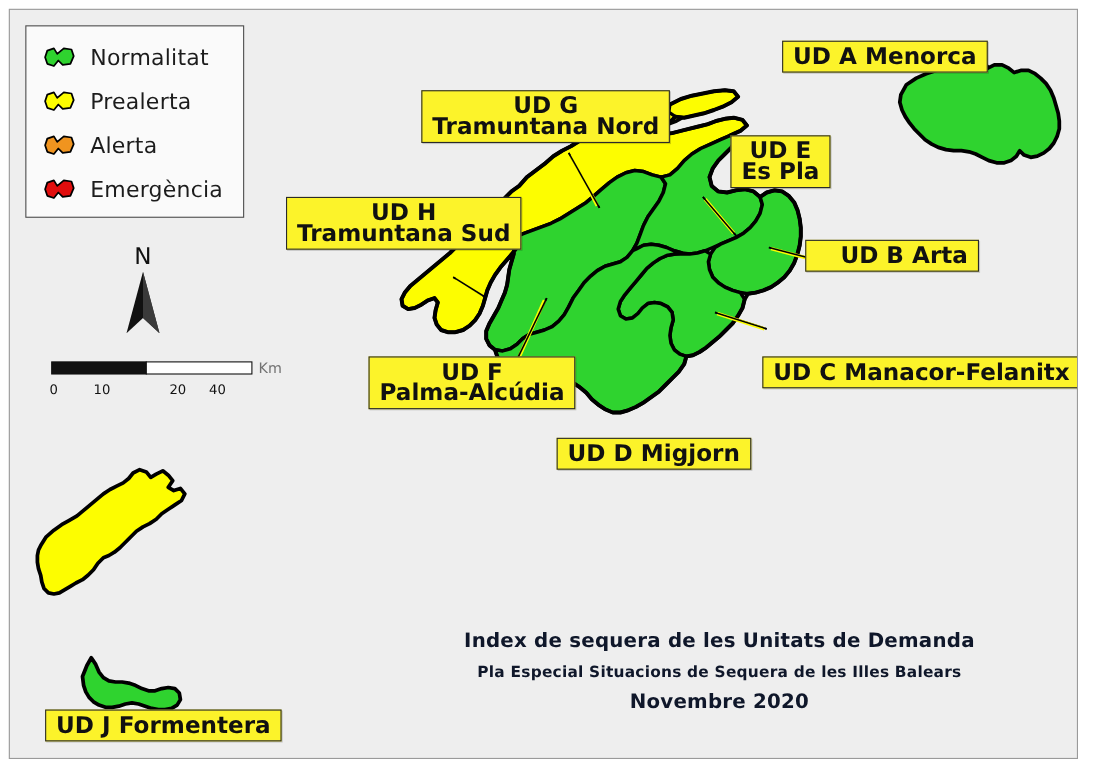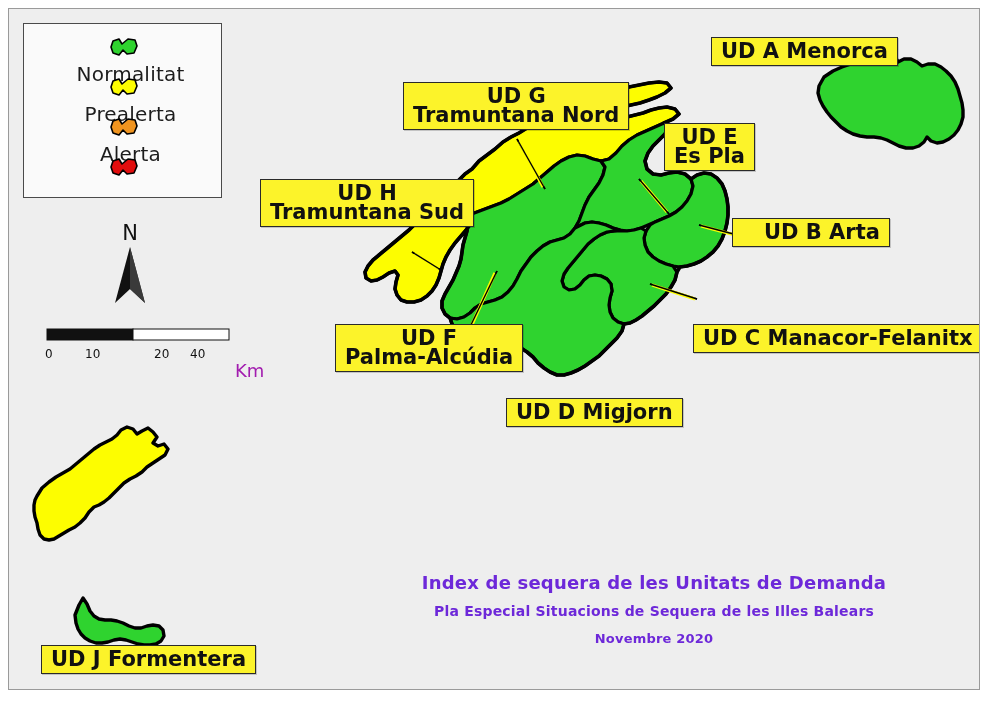--- a/index.html
+++ b/index.html
@@ -46,21 +46,20 @@
     background: #fafafa;
     border: 1px solid #4a4a4a;
     box-sizing: border-box;
     padding: 8px 0 0 0;
   }
   .legend-row {
     display: flex;
     align-items: center;
     height: 40px;
     padding-left: 16px;
-    flex-direction: column;
   }
   .legend-swatch {
     width: 30px;
     height: 22px;
     flex: 0 0 30px;
     margin-right: 12px;
   }
   .legend-label {
     font-size: 20px;
     color: #1c1c1c;
@@ -95,23 +94,22 @@
   .scale-tick-label {
     position: absolute;
     font-size: 12px;
     color: #111;
     top: 20px;
   }
   #scale-km {
     position: absolute;
     left: 190px;
     top: 1px;
-    font-size: 18px;
-    color: #a21caf;
-    margin-top: 32px;
+    font-size: 13px;
+    color: #737373;
   }
 
   
   .map-label {
     position: absolute;
     background: #fcf32a;
     border: 1px solid #2a2a2a;
     box-sizing: border-box;
     color: #111111;
     font-weight: bold;
@@ -124,26 +122,26 @@
   }
   .map-label .l2 { display: block; }
 
   
   #title-block {
     position: absolute;
     left: 330px;
     top: 560px;
     width: 630px;
     text-align: center;
-    color: #6d28d9;
+    color: #0f172a;
     font-weight: bold;
   }
   #title-line1 { font-size: 18px; line-height: 28px; letter-spacing: .2px; }
   #title-line2 { font-size: 14px; line-height: 28px; letter-spacing: .2px; }
-  #title-line3 { font-size: 13px; line-height: 28px; letter-spacing: .2px; }
+  #title-line3 { font-size: 18px; line-height: 28px; letter-spacing: .2px; }
 </style>
 </head>
 <body>
 
 <div id="page">
 
   <div id="map-canvas">
 
     <svg id="map-svg" viewBox="0 0 970 680">
 
@@ -312,20 +310,21 @@
       <div class="legend-row">
         <svg class="legend-swatch" viewBox="0 0 30 22">
           <path d="M3,5 L9,3 L12,8 L18,3 L25,4 L27,10 L24,17 L17,18 L13,14 L9,19 L3,17 L1,11 Z" fill="#f0941f" stroke="#000" stroke-width="1.6" stroke-linejoin="round"></path>
         </svg>
         <span class="legend-label">Alerta</span>
       </div>
       <div class="legend-row">
         <svg class="legend-swatch" viewBox="0 0 30 22">
           <path d="M3,5 L9,3 L12,8 L18,3 L25,4 L27,10 L24,17 L17,18 L13,14 L9,19 L3,17 L1,11 Z" fill="#e10d0d" stroke="#000" stroke-width="1.6" stroke-linejoin="round"></path>
         </svg>
+        <span class="legend-label">Emergència</span>
       </div>
     </div>
 
     <div id="north-letter">N</div>
     <svg id="north-arrow" viewBox="0 0 70 92">
       <path d="M35,24 L50,80 L35,66 L35,24 Z" fill="#2b2b2b"></path>
       <path d="M35,24 L20,80 L35,66 L35,24 Z" fill="#111111"></path>
       <path d="M35,24 L50,80 L35,66 Z" fill="#3a3a3a"></path>
     </svg>
 
@@ -360,21 +359,21 @@
 
     <div class="map-label" style="left:497px;top:389px;">
       <span>UD D Migjorn</span>
     </div>
 
     <div class="map-label" style="left:326px;top:315px;">
       <span>UD F</span>
       <span class="l2">Palma-Alcúdia</span>
     </div>
 
-    <div class="map-label" style="left:374px;top:73px;margin-left:20px;">
+    <div class="map-label" style="left:374px;top:73px;">
       <span>UD G</span>
       <span class="l2">Tramuntana Nord</span>
     </div>
 
     <div class="map-label" style="left:251px;top:170px;">
       <span>UD H</span>
       <span class="l2">Tramuntana Sud</span>
     </div>
 
 

